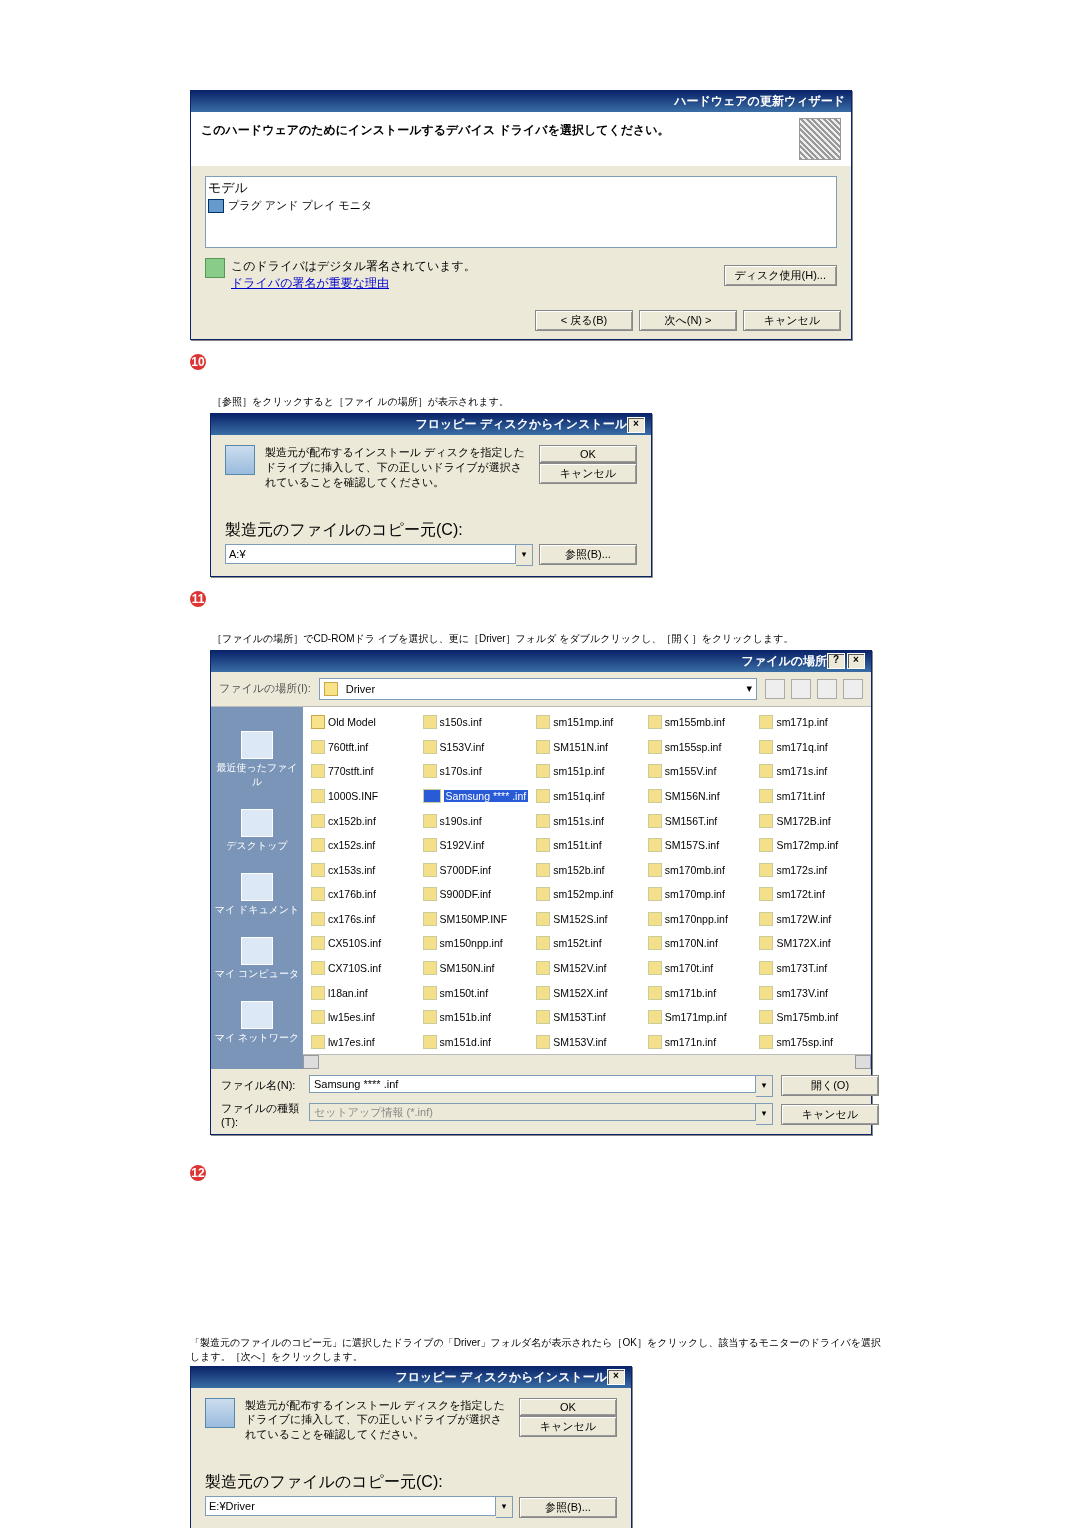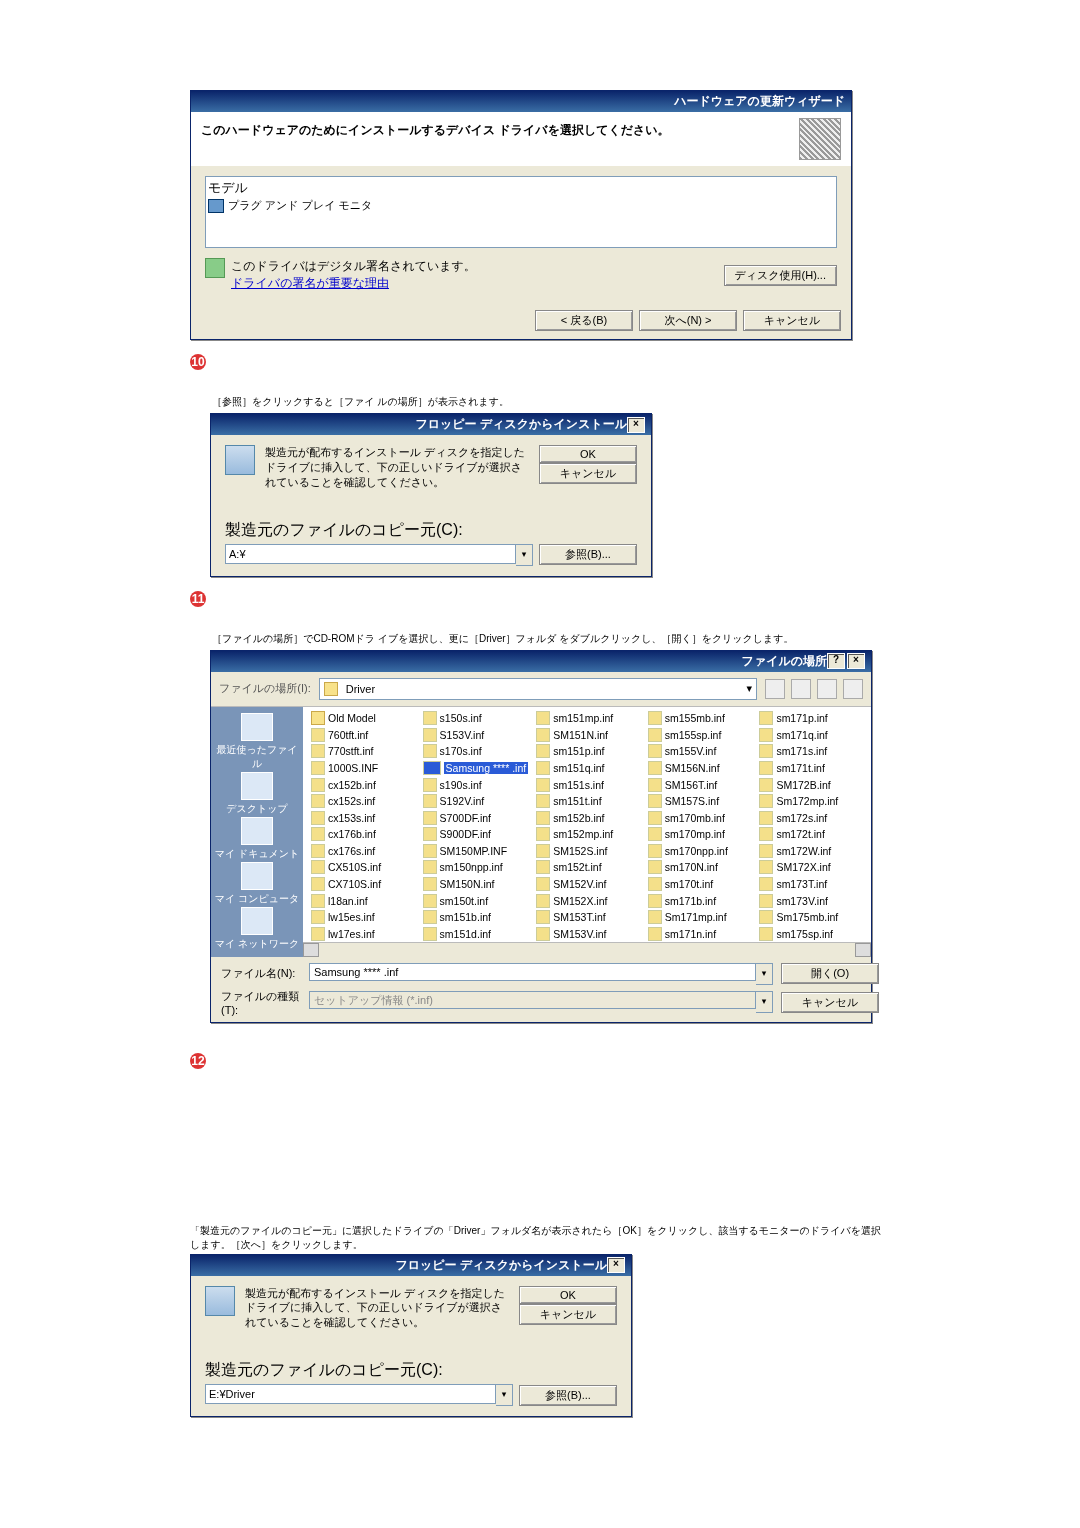--- a/index.html
+++ b/index.html
@@ -135,21 +135,21 @@
     font-size: 11px;
   }
   .fw-tool .ticons { display: flex; gap: 6px; }
   .fw-tool .tico {
     width: 18px; height: 18px; border: 1px solid #aaa; background: #eee;
   }
   .fw-body { display: flex; background: #fff; }
   .places {
     width: 88px; background: #7a95b8; color: #fff;
     display: flex; flex-direction: column; align-items: center;
-    padding: 6px 2px; gap: 1px; font-size: 10px;
+    padding: 24px 2px; gap: 20px; font-size: 10px;
   }
   .place { text-align: center; }
   .place .pic {
     width: 30px; height: 26px; background: #dce8f6; border: 1px solid #fff;
     margin: 0 auto 2px auto;
   }
   .filegrid {
     flex: 1; padding: 4px 8px 0 8px;
     display: grid;
     grid-template-columns: repeat(5, 1fr);

